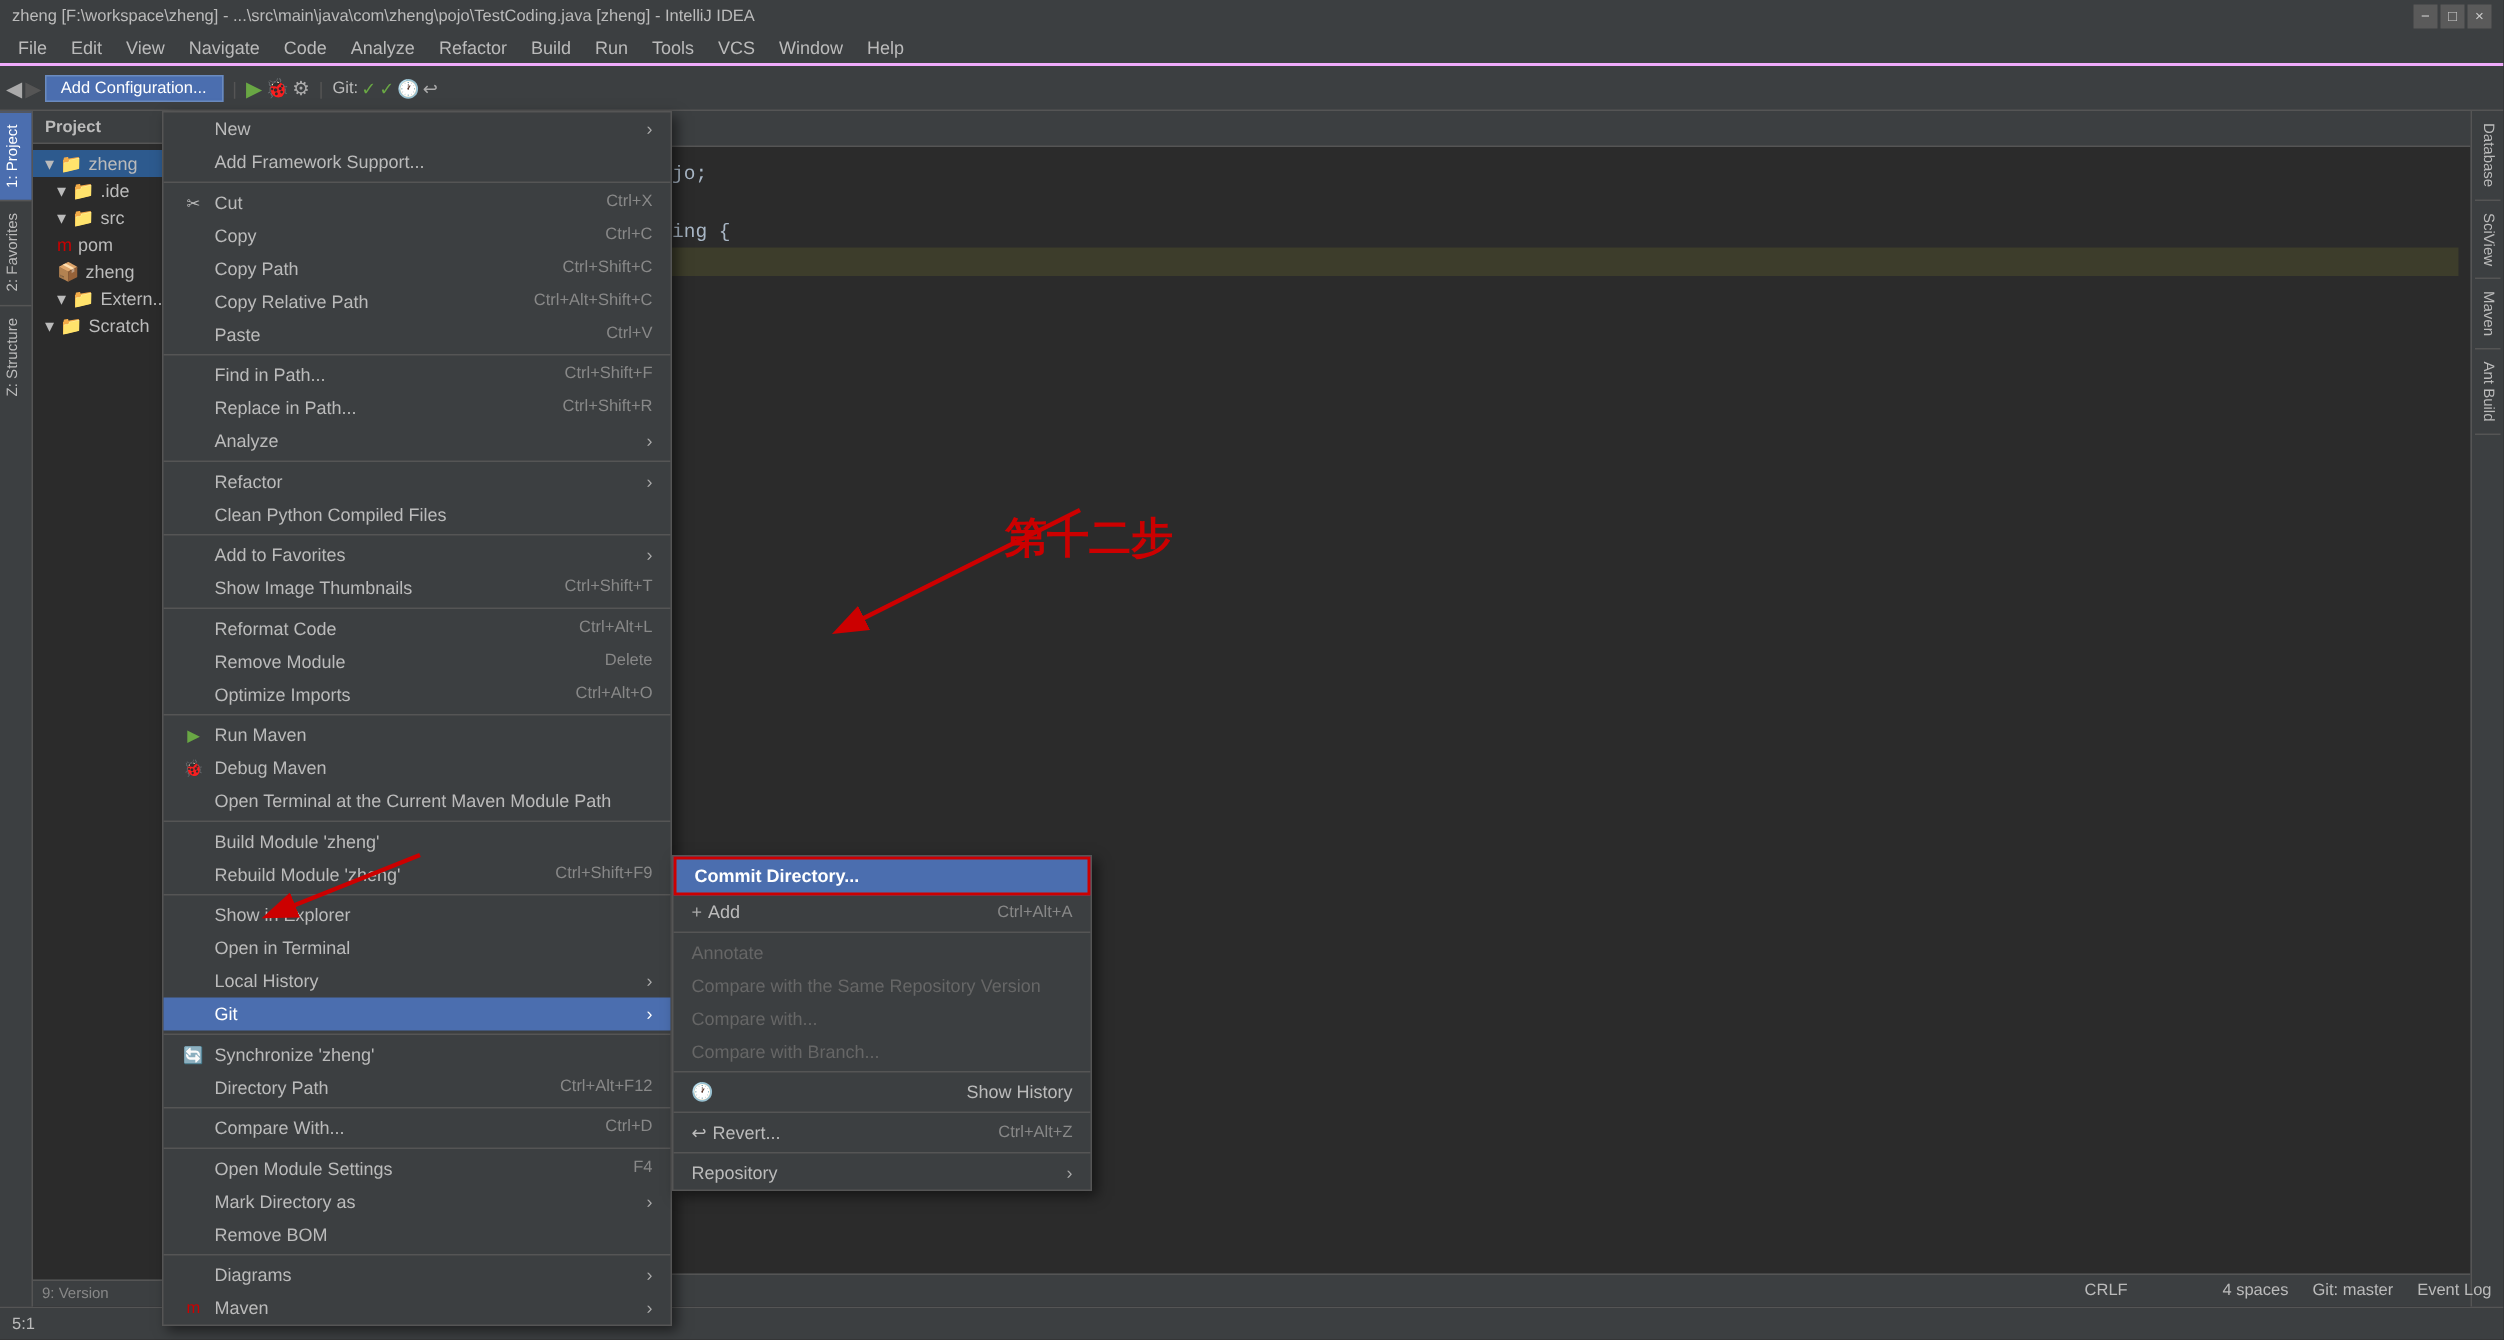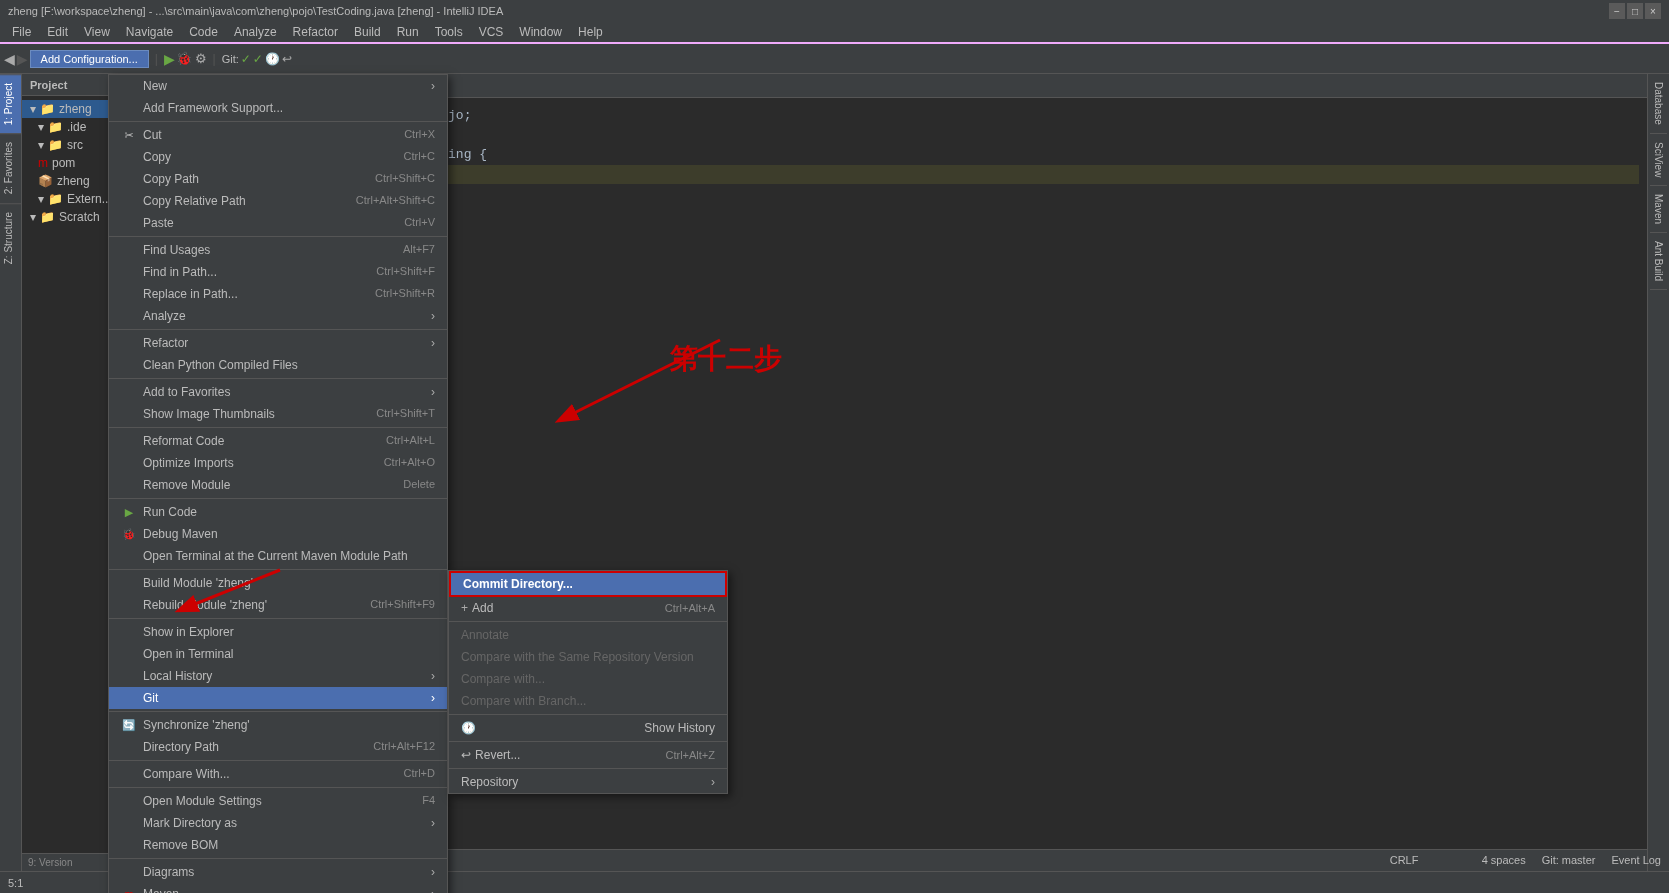--- a/index.html
+++ b/index.html
@@ -493,27 +493,20 @@
     <div class="ctx-label-wrap">
         <span class="ctx-icon"></span>
         <span>Paste</span>
       </div>
     <span class="ctx-shortcut">Ctrl+V</span>
   </div>
   <div class="ctx-separator"></div>
   <div class="ctx-item">
     <div class="ctx-label-wrap">
         <span class="ctx-icon"></span>
-        <span>Find Usages</span>
-      </div>
-    <span class="ctx-shortcut">Alt+F7</span>
-  </div>
-  <div class="ctx-item">
-    <div class="ctx-label-wrap">
-        <span class="ctx-icon"></span>
         <span>Find in Path...</span>
       </div>
     <span class="ctx-shortcut">Ctrl+Shift+F</span>
   </div>
   <div class="ctx-item">
     <div class="ctx-label-wrap">
         <span class="ctx-icon"></span>
         <span>Replace in Path...</span>
       </div>
     <span class="ctx-shortcut">Ctrl+Shift+R</span>
@@ -558,36 +551,36 @@
   <div class="ctx-item">
     <div class="ctx-label-wrap">
         <span class="ctx-icon"></span>
         <span>Reformat Code</span>
       </div>
     <span class="ctx-shortcut">Ctrl+Alt+L</span>
   </div>
   <div class="ctx-item">
     <div class="ctx-label-wrap">
         <span class="ctx-icon"></span>
+        <span>Remove Module</span>
+      </div>
+    <span class="ctx-shortcut">Delete</span>
+  </div>
+  <div class="ctx-item">
+    <div class="ctx-label-wrap">
+        <span class="ctx-icon"></span>
         <span>Optimize Imports</span>
       </div>
     <span class="ctx-shortcut">Ctrl+Alt+O</span>
   </div>
-  <div class="ctx-item">
-    <div class="ctx-label-wrap">
-        <span class="ctx-icon"></span>
-        <span>Remove Module</span>
-      </div>
-    <span class="ctx-shortcut">Delete</span>
-  </div>
   <div class="ctx-separator"></div>
   <div class="ctx-item">
     <div class="ctx-label-wrap">
         <span class="ctx-icon" style="color:#69a744;">▶</span>
-        <span>Run Code</span>
+        <span>Run Maven</span>
       </div>
   </div>
   <div class="ctx-item">
     <div class="ctx-label-wrap">
         <span class="ctx-icon">🐞</span>
         <span>Debug Maven</span>
       </div>
   </div>
   <div class="ctx-item">
     <div class="ctx-label-wrap">

